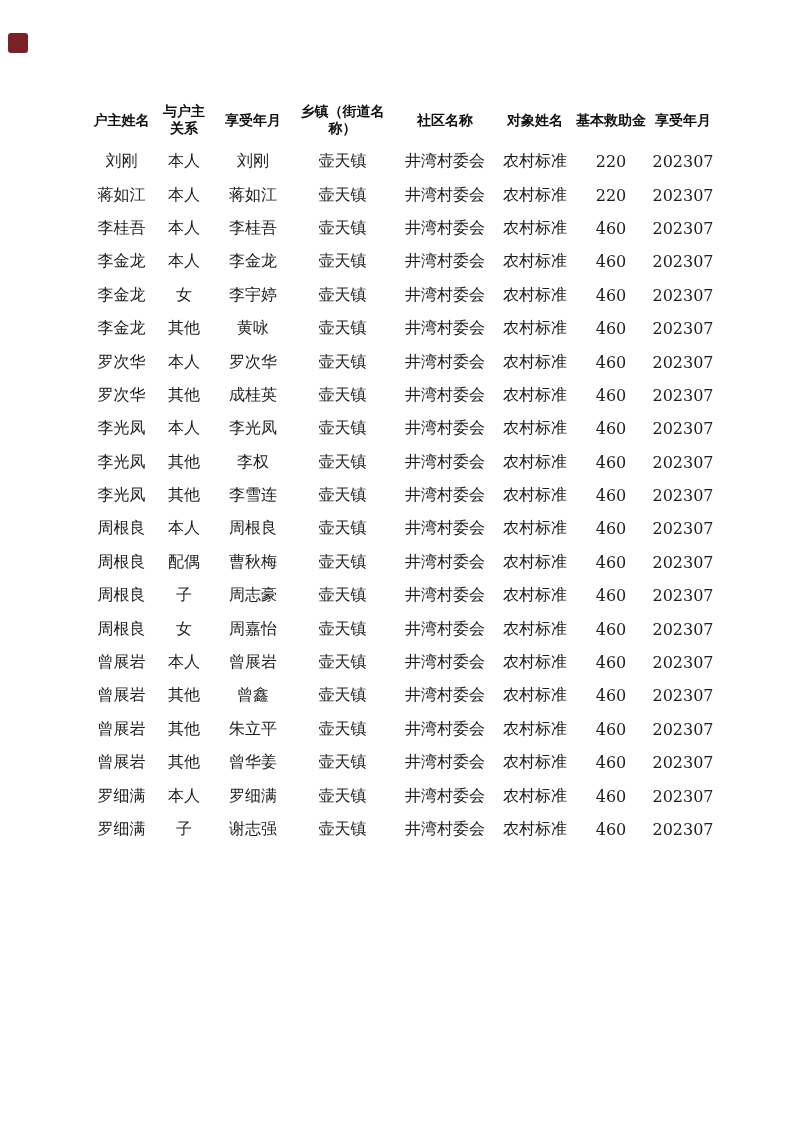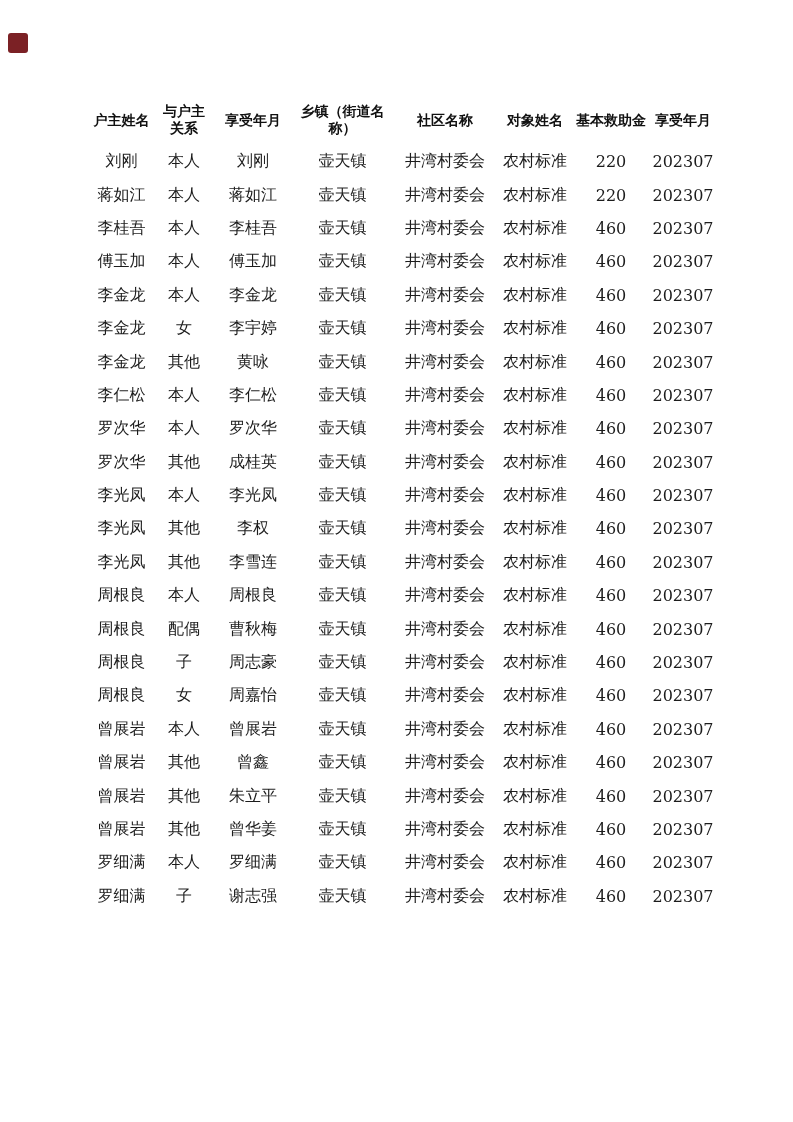--- a/index.html
+++ b/index.html
@@ -107,30 +107,20 @@
           <td>李桂吾</td>
           <td>本人</td>
           <td>李桂吾</td>
           <td>壶天镇</td>
           <td>井湾村委会</td>
           <td>农村标准</td>
           <td>460</td>
           <td>202307</td>
         </tr>
         <tr>
-          <td>傅玉加</td>
-          <td>本人</td>
-          <td>傅玉加</td>
-          <td>壶天镇</td>
-          <td>井湾村委会</td>
-          <td>农村标准</td>
-          <td>460</td>
-          <td>202307</td>
-        </tr>
-        <tr>
           <td>李金龙</td>
           <td>本人</td>
           <td>李金龙</td>
           <td>壶天镇</td>
           <td>井湾村委会</td>
           <td>农村标准</td>
           <td>460</td>
           <td>202307</td>
         </tr>
         <tr>
@@ -147,30 +137,20 @@
           <td>李金龙</td>
           <td>其他</td>
           <td>黄咏</td>
           <td>壶天镇</td>
           <td>井湾村委会</td>
           <td>农村标准</td>
           <td>460</td>
           <td>202307</td>
         </tr>
         <tr>
-          <td>李仁松</td>
-          <td>本人</td>
-          <td>李仁松</td>
-          <td>壶天镇</td>
-          <td>井湾村委会</td>
-          <td>农村标准</td>
-          <td>460</td>
-          <td>202307</td>
-        </tr>
-        <tr>
           <td>罗次华</td>
           <td>本人</td>
           <td>罗次华</td>
           <td>壶天镇</td>
           <td>井湾村委会</td>
           <td>农村标准</td>
           <td>460</td>
           <td>202307</td>
         </tr>
         <tr>

